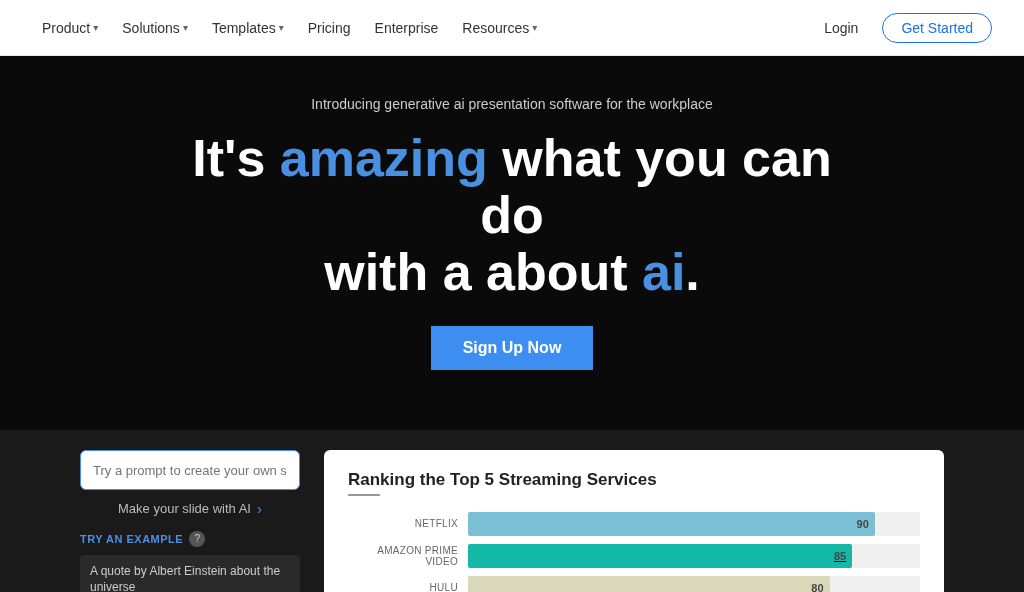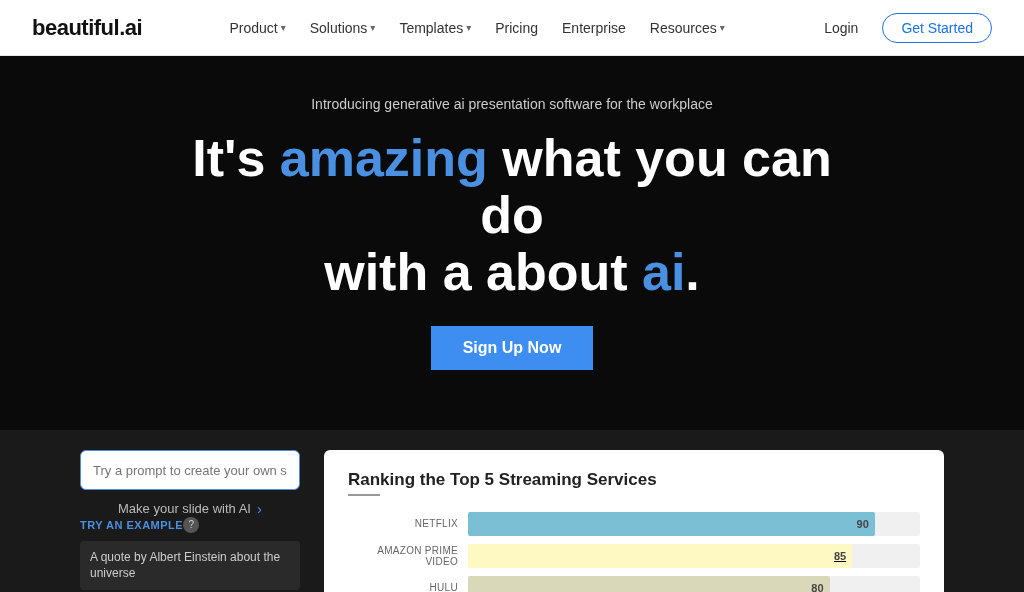--- a/index.html
+++ b/index.html
@@ -55,26 +55,26 @@
     .prompt-input-wrapper {
       background: #fff; border-radius: 6px; padding: 10px 12px;
       margin-bottom: 10px; border: 1.5px solid #4a90e2;
     }
     .prompt-input {
       background: transparent; border: none; outline: none;
       font-size: 13px; color: #aaa; width: 100%; font-family: inherit;
     }
     .make-slide-row {
       display: flex; align-items: center; justify-content: center;
-      font-size: 13px; color: #bbb; gap: 6px;
+      font-size: 13px; color: #bbb; margin-bottom: 14px; gap: 6px;
       font-weight: 500;
     }
     .make-slide-arrow { color: #4a90e2; font-size: 15px; }
     .try-example-header {
-      display: flex; align-items: center; margin-bottom: 8px;
+      display: flex; align-items: center; gap: 6px; margin-bottom: 8px;
     }
     .try-example-label { font-size: 11px; font-weight: 700; color: #4a90e2; letter-spacing: 0.5px; }
     .try-example-help {
       width: 16px; height: 16px; border-radius: 50%; background: #555;
       display: flex; align-items: center; justify-content: center;
       font-size: 10px; color: #ccc; cursor: pointer;
     }
     .example-list { display: flex; flex-direction: column; gap: 4px; overflow-y: auto; max-height: 210px; }
     .example-item {
       background: #2a2a2a; color: #ccc; font-size: 12px; padding: 8px 10px;
@@ -96,23 +96,20 @@
     .bar-value { font-size: 11px; font-weight: 600; color: #444; }
 
     
     .example-list::-webkit-scrollbar { width: 4px; }
     .example-list::-webkit-scrollbar-thumb { background: #444; border-radius: 2px; }
   </style>
 </head>
 <body>
 
 <nav id="navbar">
-  <div class="nav-logo">
-    <span>beautiful.ai</span>
-  </div>
   <div class="nav-links">
 
   <div class="nav-link">Product<span class="chevron">▾</span></div>
       <div class="nav-link">Solutions<span class="chevron">▾</span></div>
       <div class="nav-link">Templates<span class="chevron">▾</span></div>
       <div class="nav-link">Pricing</div>
       <div class="nav-link">Enterprise</div>
       <div class="nav-link">Resources<span class="chevron">▾</span></div>
     </div>
   <div class="nav-actions">
@@ -159,21 +156,21 @@
           <div class="bar-label">NETFLIX</div>
           <div class="bar-track">
             <div class="bar-fill" style="width: 90%; background: rgb(123, 191, 212);">
               <span class="bar-value">90</span>
             </div>
           </div>
         </div>
         <div class="bar-row">
           <div class="bar-label">AMAZON PRIME VIDEO</div>
           <div class="bar-track">
-            <div class="bar-fill" style="width: 85%; background: #fef9c3; text-decoration: underline;">
+            <div class="bar-fill" style="width: 85%; background: #14b8a6; text-decoration: underline;">
               <span class="bar-value">85</span>
             </div>
           </div>
         </div>
         <div class="bar-row">
           <div class="bar-label">HULU</div>
           <div class="bar-track">
             <div class="bar-fill" style="width: 80%; background: rgb(217, 216, 184);">
               <span class="bar-value">80</span>
             </div>

